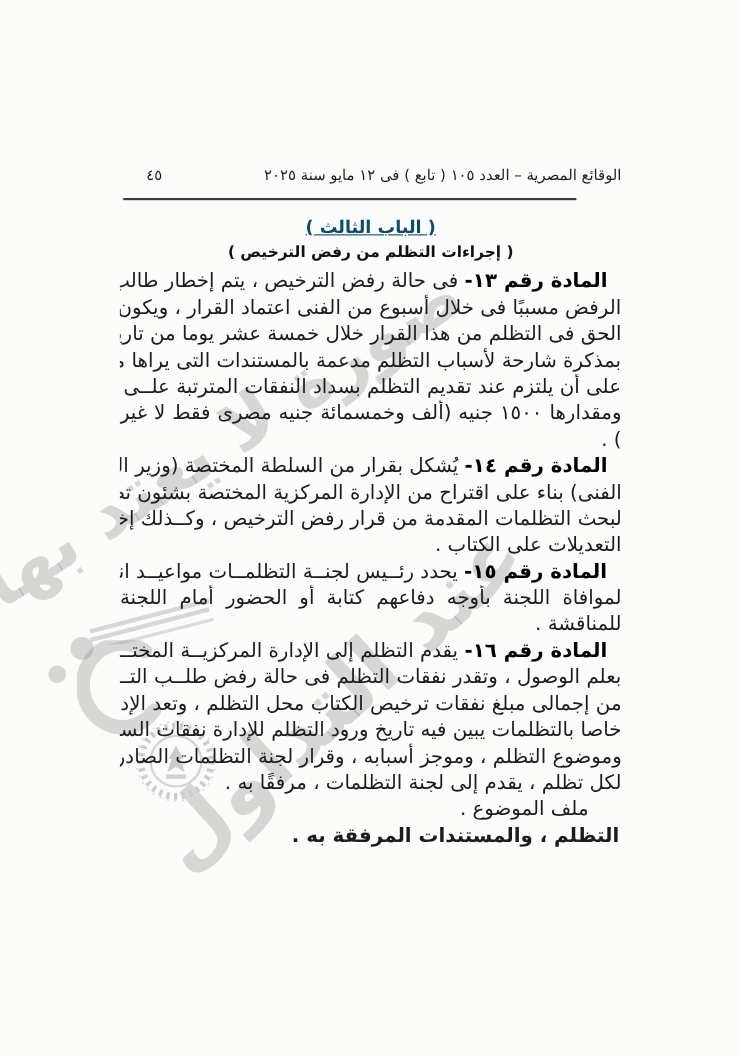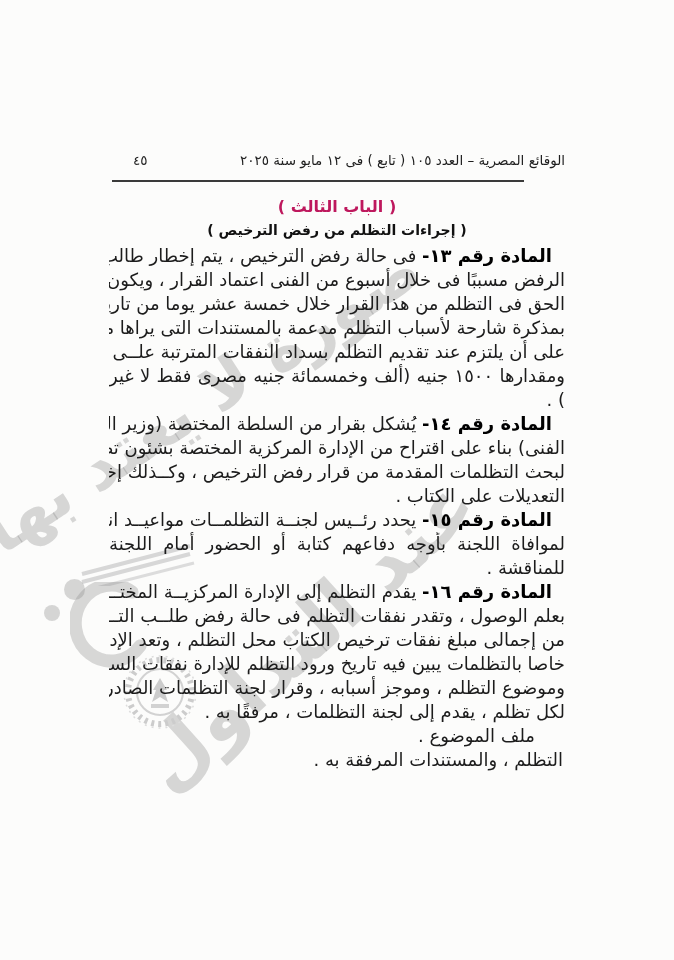--- a/index.html
+++ b/index.html
@@ -40,21 +40,21 @@
   }
   .gz-title{white-space:nowrap;}
   .gz-page{font-size:13.5px;}
   .rule{
     margin-top:10px;margin-left:20px;margin-right:41px;
     height:2px;background:#3a3a3a;
   }
   .chapter{
     margin-top:14px;
     text-align:center;padding-left:17px;
-    font-size:16px;font-weight:bold;line-height:22px;color:#be185d;
+    font-size:16px;font-weight:bold;line-height:22px;color:#0c4a6e;text-decoration:underline;
   }
   .chapter-sub{
     margin-top:2px;
     text-align:center;padding-left:17px;
     font-size:14px;font-weight:bold;line-height:20px;color:#111;
   }
   .body-block{
     margin-top:4px;
     padding-left:17px;
     font-size:18px;line-height:24px;color:#1c1c1c;
@@ -64,21 +64,21 @@
     text-align:justify;
     text-align-last:justify;
     white-space:nowrap;
     overflow:hidden;
   }
   .jline.first{text-indent:13px;}
   .jline.end{text-align-last:right;white-space:normal;}
   .lead{font-weight:bold;color:#000;}
   .att-item{text-align:right;}
   .att-0{padding-right:30px;}
-  .att-1{padding-right:2px;}
+  .att-1{padding-right:2px;font-weight:bold;}
   .att-2{padding-right:15px;}
 </style>
 </head>
 <body>
 
 <div class="page">
 
   <div class="watermark-layer">
 
     <svg class="wm-svg" style="left:78px;top:538px;" width="120" height="48">

